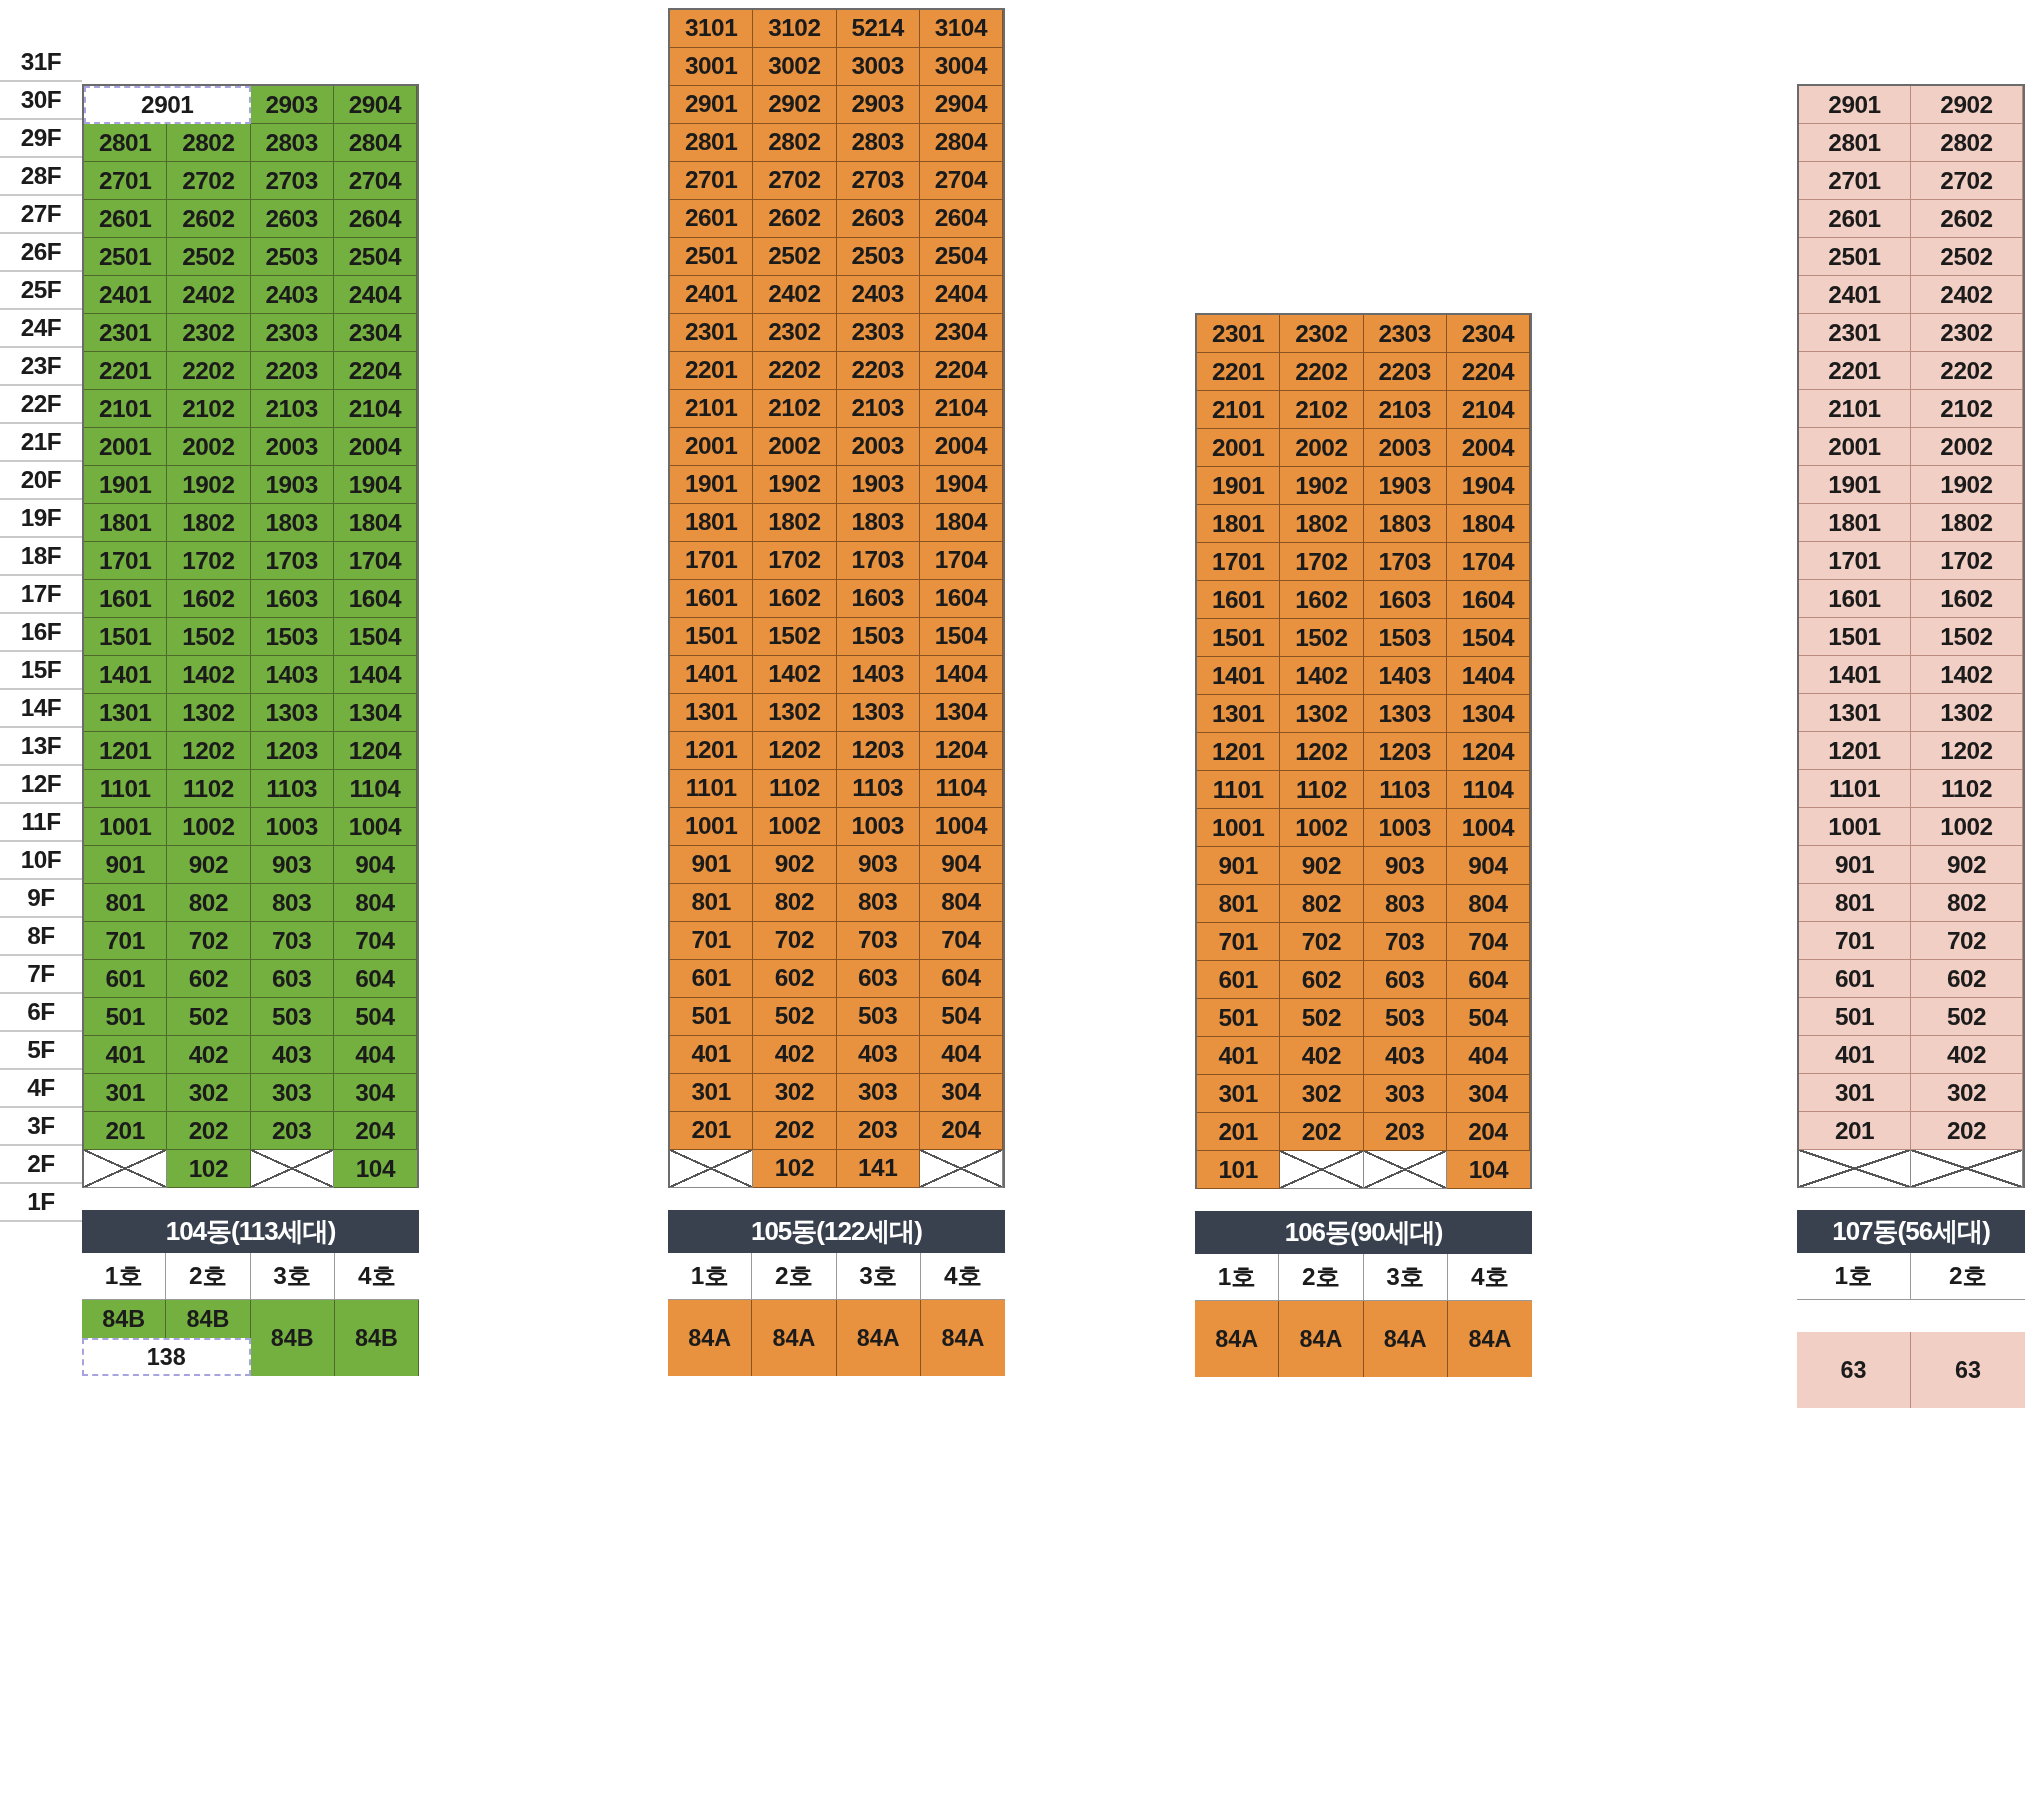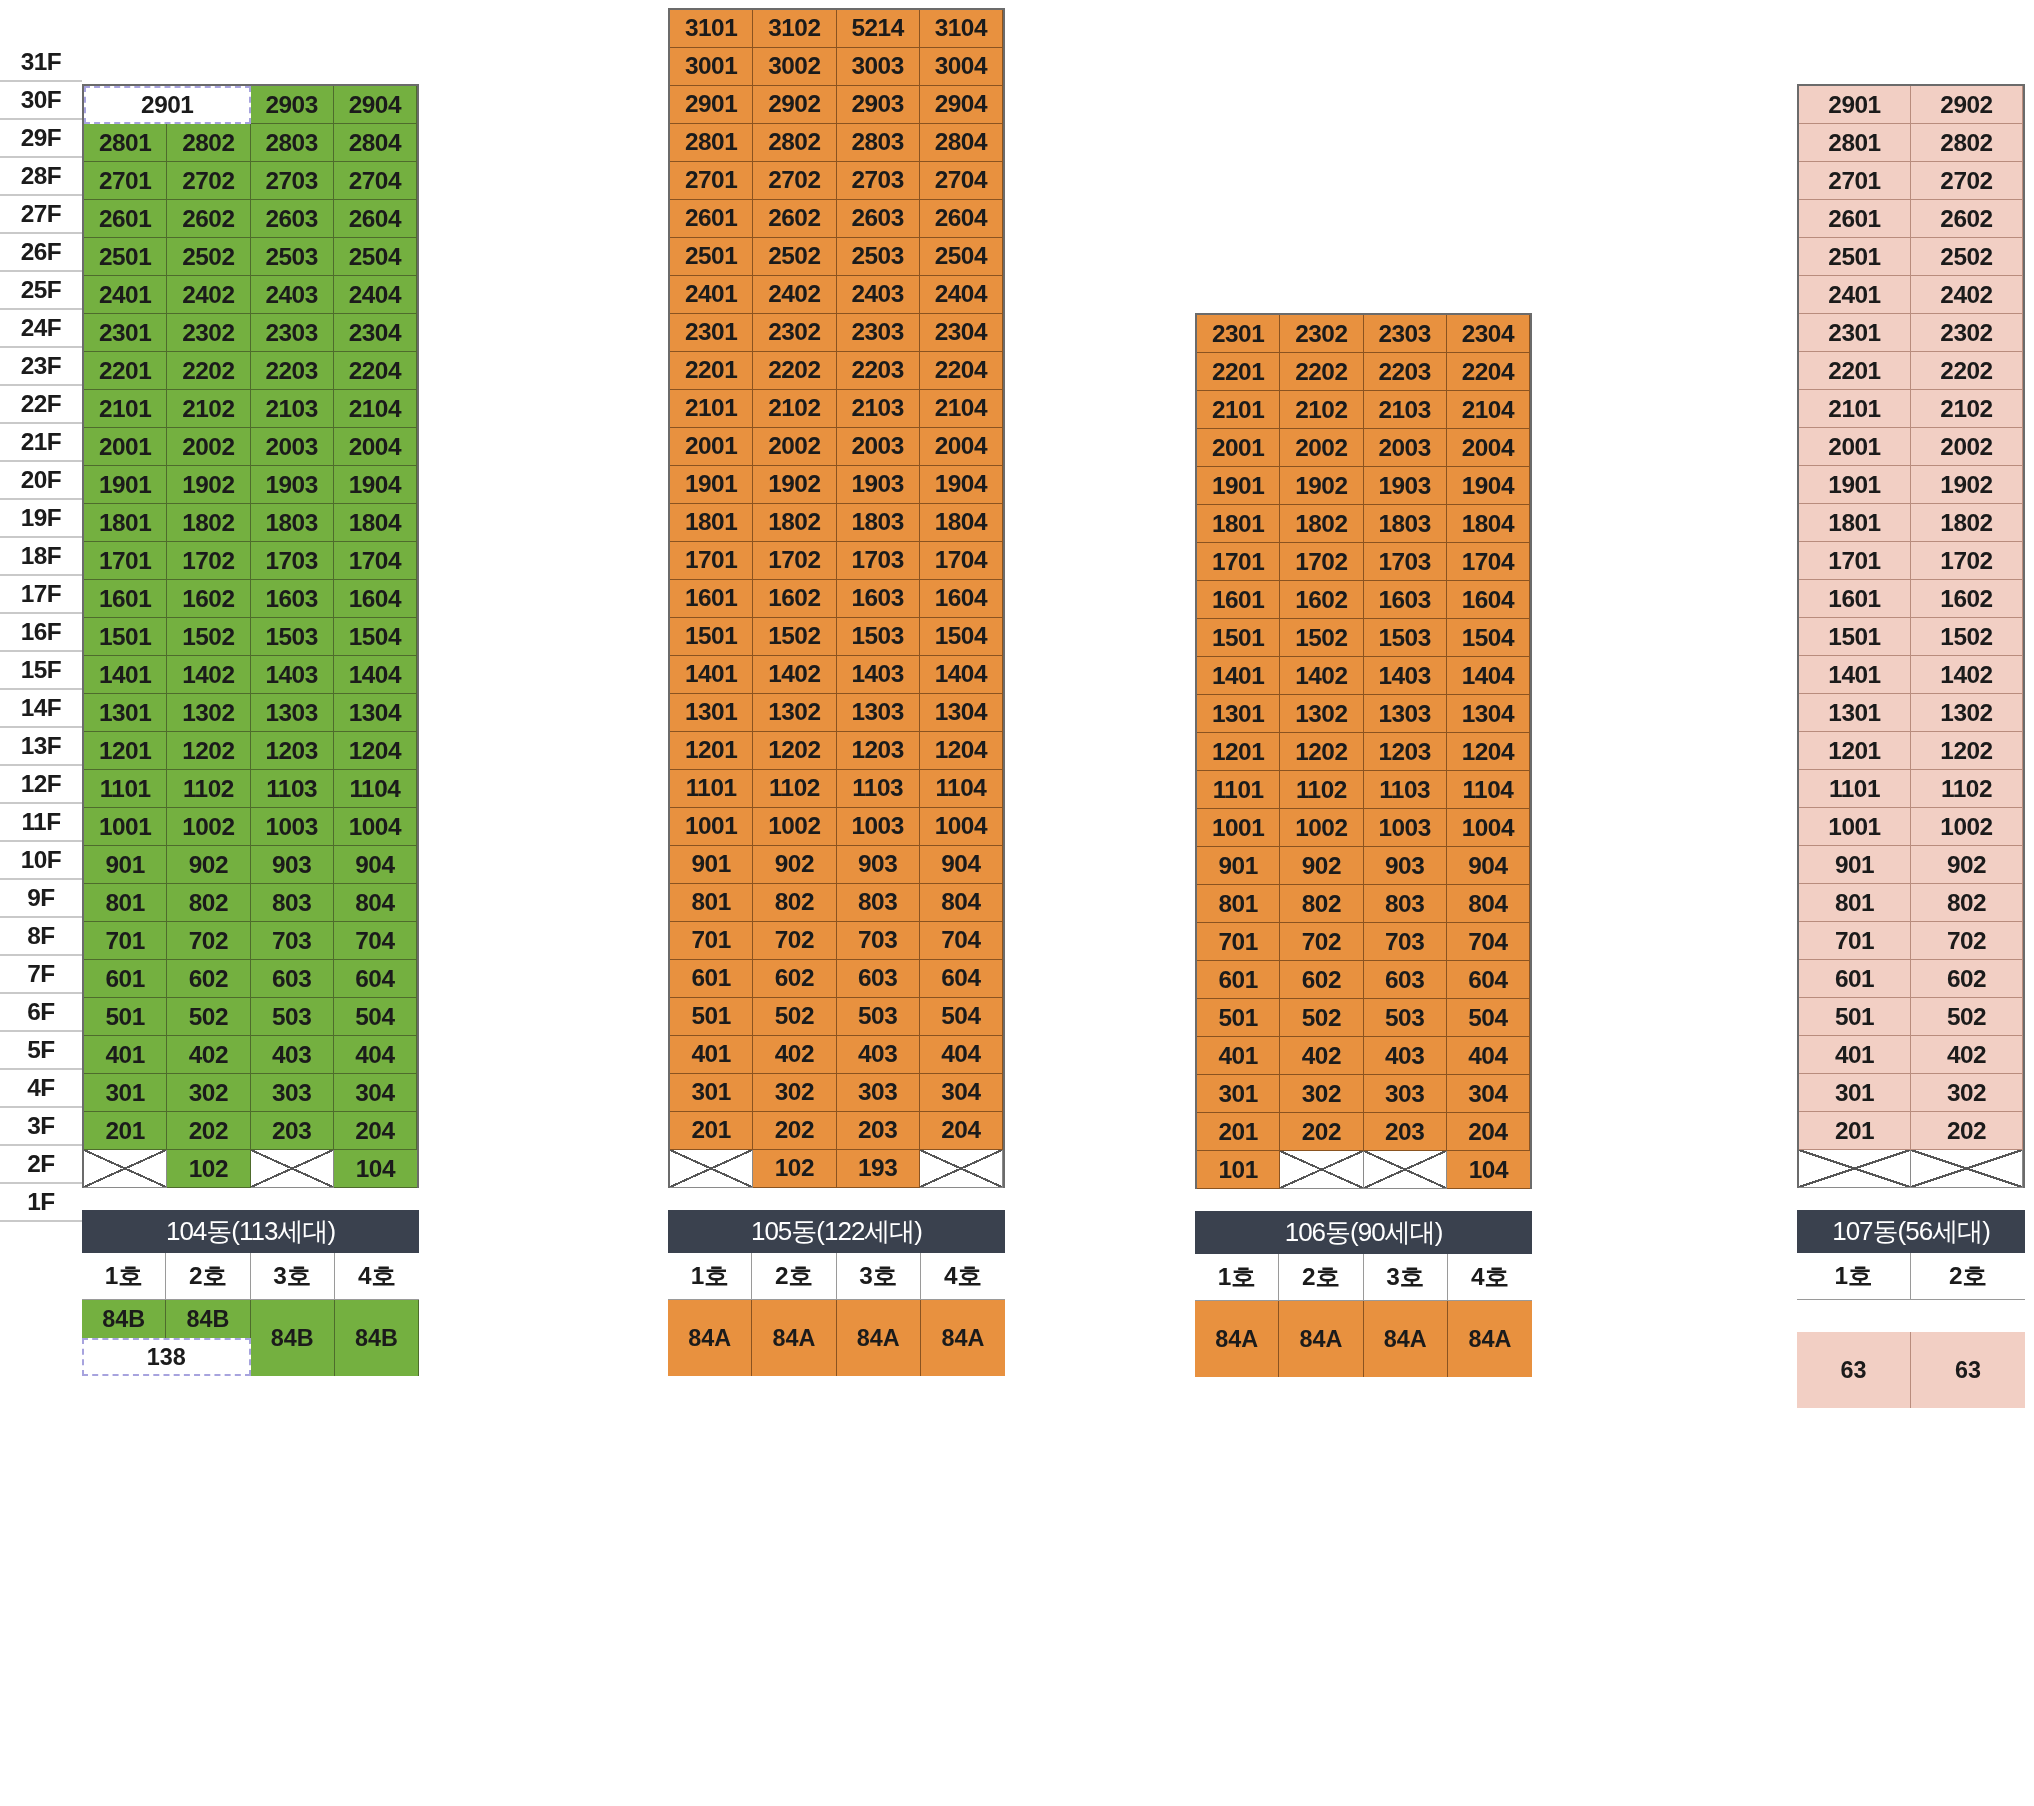--- a/index.html
+++ b/index.html
@@ -56,21 +56,21 @@
   }
   .cell.empty::after {
     background:linear-gradient(to bottom right, transparent calc(50% - 1px), #555 calc(50% - 1px), #555 calc(50% + 1px), transparent calc(50% + 1px));
   }
 
   
   .legend { margin-top:22.4px; border:none; }
   .legend-title {
     background:#3a414e; color:#ffffff;
     height:43px; display:flex; align-items:center; justify-content:center;
-    font-size:26px; font-weight:400; letter-spacing:-1px;
+    font-size:26px; font-weight:700; letter-spacing:-1px;
   }
   .legend-head, .legend-types { display:grid; }
   .legend-head div {
     height:47px; display:flex; align-items:center; justify-content:center;
     font-size:24.4px; font-weight:600; color:#1b1b1b;
     background:#ffffff;
     border-right:1.5px solid #9a9a9a;
     border-bottom:1.5px solid #9a9a9a;
   }
   .legend-head div:last-child { border-right:none; }
@@ -857,21 +857,21 @@
           <span>203</span>
         </div>
         <div class="cell">
           <span>204</span>
         </div>
         <div class="cell empty"></div>
         <div class="cell">
           <span>102</span>
         </div>
         <div class="cell">
-          <span>193</span>
+          <span>141</span>
         </div>
         <div class="cell empty"></div>
       </div>
       <div class="legend">
         <div class="legend-title">105동(122세대)</div>
         <div class="legend-head" style="grid-template-columns: repeat(4, 1fr);">
           <div>1호</div>
           <div>2호</div>
           <div>3호</div>
           <div>4호</div>

